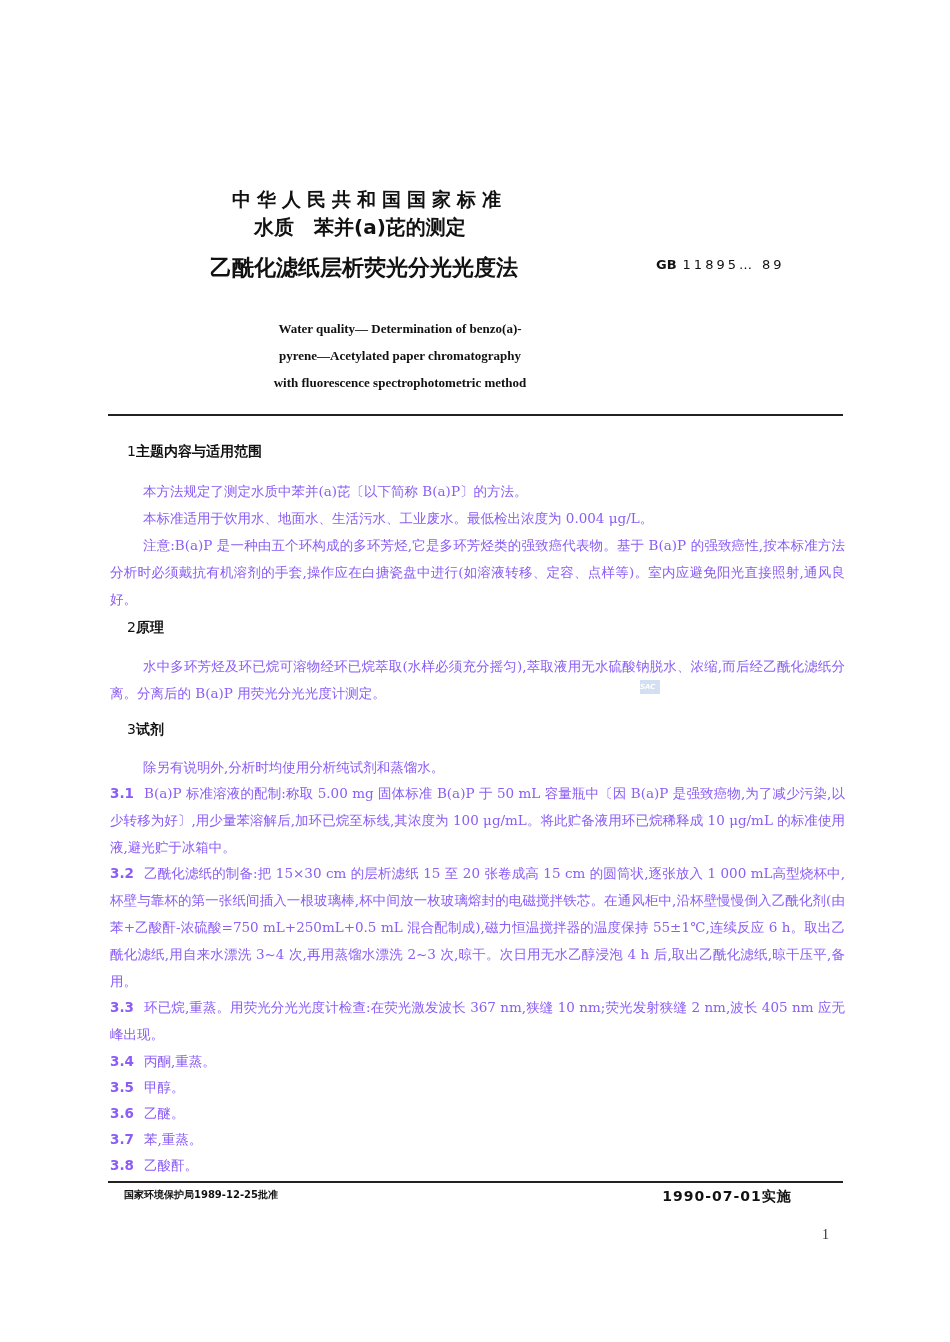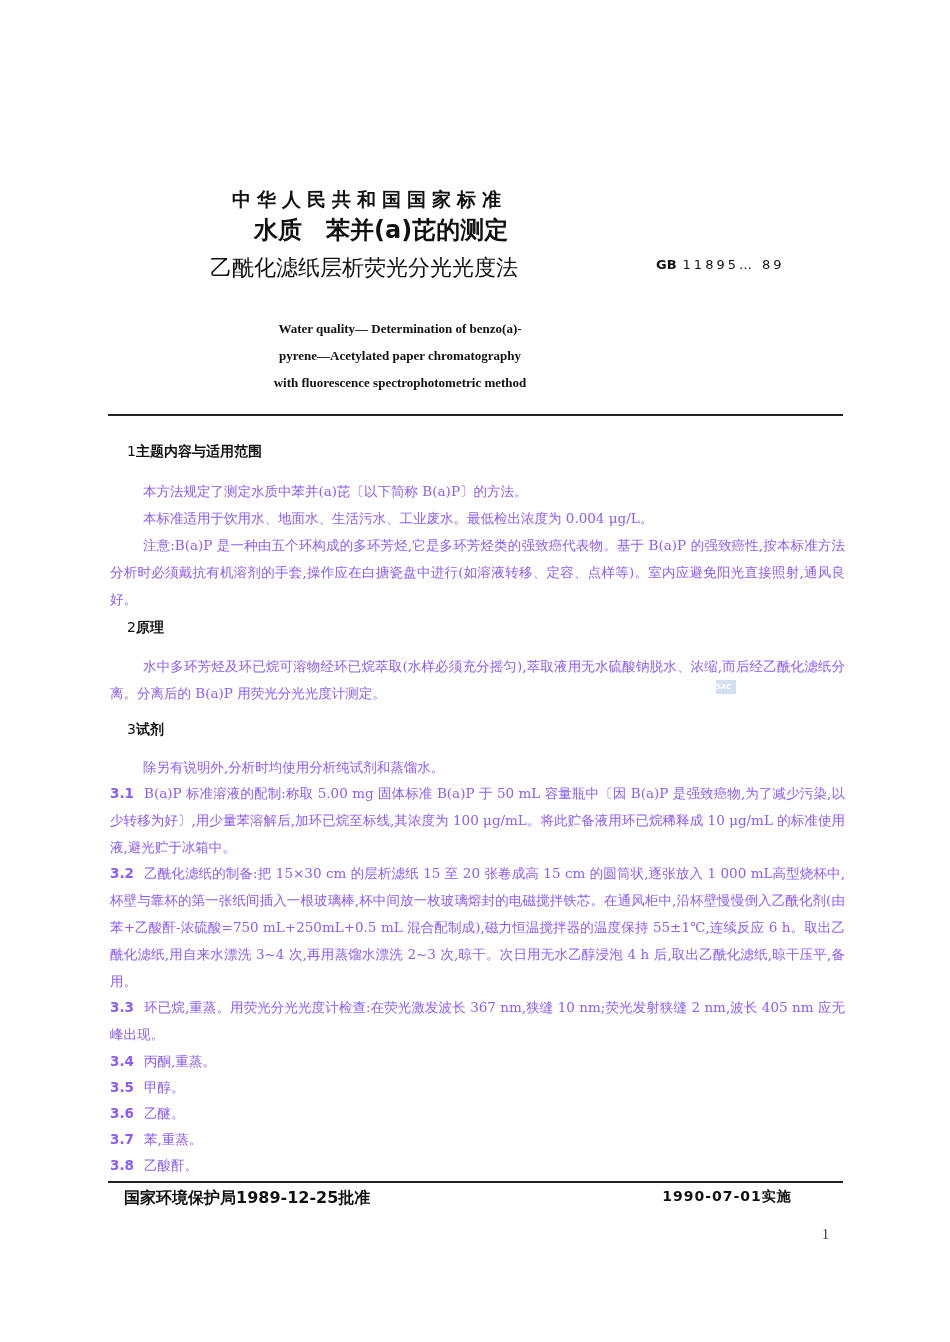--- a/index.html
+++ b/index.html
@@ -1,33 +1,33 @@
 <!DOCTYPE html>
 <html><head>
 <meta charset="utf-8">
 <style>
   html, body { margin: 0; padding: 0; background: #ffffff; }
   body { width: 950px; height: 1342px; position: relative; overflow: hidden; color: #111; font-family: "DejaVu Serif", "Liberation Serif", serif; }
   .abs { position: absolute; }
   .std-header { left: 232px; top: 147px; font-family: "DejaVu Sans", sans-serif; font-weight: bold; font-size: 19px; letter-spacing: 6px; color: #111; margin-top: 40px; }
-  .title1 { left: 254px; top: 214px; font-family: "DejaVu Sans", sans-serif; font-weight: bold; font-size: 24px; color: #111; white-space: pre; }
-  .title2 { left: 210px; top: 253px; font-family: "DejaVu Sans", sans-serif; font-weight: normal; font-size: 22px; color: #111; }
+  .title1 { left: 254px; top: 214px; font-family: "DejaVu Sans", sans-serif; font-weight: bold; font-size: 20px; color: #111; white-space: pre; }
+  .title2 { left: 210px; top: 253px; font-family: "DejaVu Sans", sans-serif; font-weight: bold; font-size: 22px; color: #111; }
   .gbnum { left: 656px; top: 257px; font-family: "DejaVu Sans", sans-serif; font-size: 13px; letter-spacing: 3px; color: #111; }
   .gbnum b { letter-spacing: 0; margin-right: 6px; }
   .en { left: 200px; width: 400px; text-align: center; font-family: "Liberation Serif", serif; font-weight: bold; font-size: 13px; color: #111; margin-top: 20px; }
   .rule { left: 108px; width: 735px; height: 2px; background: #222; }
   .h { left: 110px; font-family: "DejaVu Sans", sans-serif; font-weight: bold; font-size: 14px; text-align: right; }
   .h .num { display: inline-block; width: 26px; font-weight: normal; }
   .p { left: 110px; width: 735px; font-size: 13.5px; line-height: 27px; text-align: justify; font-family: "DejaVu Serif", serif; color: #8b5cf6; }
   .p.indent { text-indent: 33px; }
   .item .num { display: inline-block; width: 34px; font-family: "DejaVu Sans", sans-serif; font-weight: bold; }
-  .footer-left { left: 108px; top: 1188px; font-family: "DejaVu Sans", sans-serif; font-weight: bold; font-size: 16px; padding-left: 16px; }
+  .footer-left { left: 108px; top: 1188px; font-family: "DejaVu Sans", sans-serif; font-weight: bold; font-size: 10px; padding-left: 16px; }
   .footer-right { left: 650px; width: 154px; text-align: center; top: 1188px; font-family: "DejaVu Sans", sans-serif; font-weight: bold; font-size: 14px; letter-spacing: 1px; }
   .pagenum { left: 822px; top: 1227px; font-family: "Liberation Serif", serif; font-size: 14px; color: #333; }
-  .watermark { left: 716px; top: 680px; width: 20px; height: 14px; background: #c9d9ef; color: #ffffff; font-family: "DejaVu Sans", sans-serif; font-size: 7px; font-weight: bold; font-style: italic; line-height: 14px; opacity: 0.8; }
+  .watermark { left: 640px; top: 680px; width: 20px; height: 14px; background: #c9d9ef; color: #ffffff; font-family: "DejaVu Sans", sans-serif; font-size: 7px; font-weight: bold; font-style: italic; line-height: 14px; opacity: 0.8; }
 </style>
 </head>
 <body>
 
 <div class="abs std-header">中华人民共和国国家标准</div>
 <div class="abs title1">水质　苯并(a)芘的测定</div>
 <div class="abs title2">乙酰化滤纸层析荧光分光光度法</div>
 <div class="abs gbnum"><b>GB</b><span>11895… 89</span></div>
 
 <div class="abs en" style="top:301px">Water quality— Determination of benzo(a)-</div>

